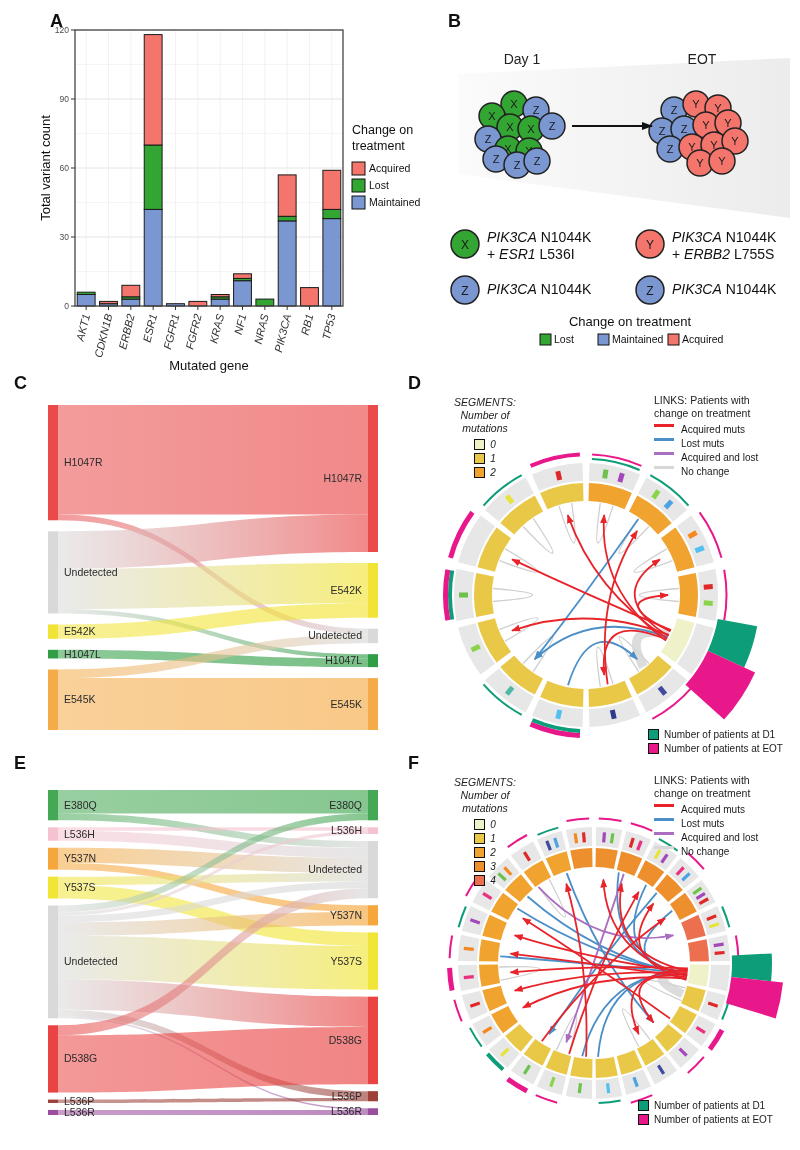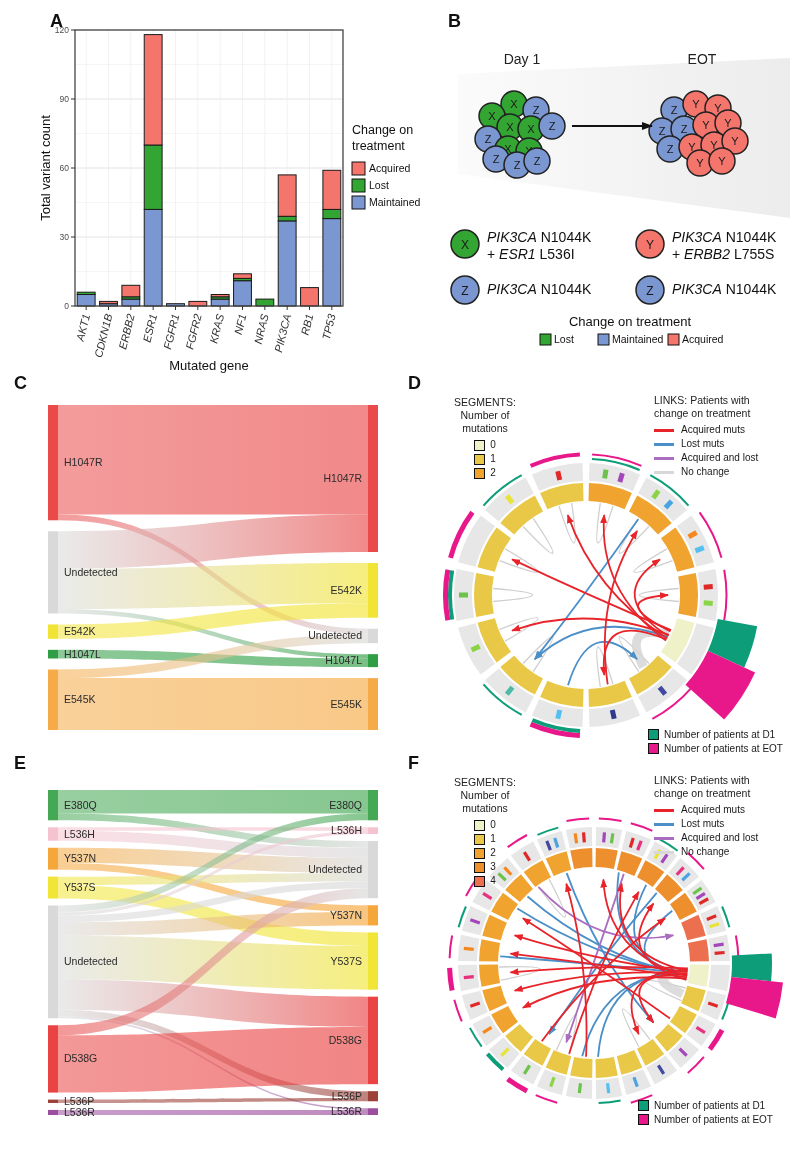--- a/index.html
+++ b/index.html
@@ -2,24 +2,24 @@
 <html><head>
 <meta charset="utf-8">
 <style>
   html,body{margin:0;padding:0;background:#fff;}
   .canvas{position:relative;width:800px;height:1150px;background:#ffffff;overflow:hidden;
           font-family:"Liberation Sans","DejaVu Sans",sans-serif;}
   .plabel{position:absolute;font-size:18px;font-weight:bold;color:#111;line-height:1;}
   svg{position:absolute;overflow:visible;}
   .legend{position:absolute;font-size:10px;color:#1a1a1a;line-height:1.25;}
   .ltitle{font-size:10.5px;color:#222;}
-  .lrow{display:flex;align-items:center;margin:1.5px 0;white-space:nowrap;}
+  .lrow{display:flex;align-items:flex-start;margin:1.5px 0;white-space:nowrap;}
   .swbox{width:9px;height:9px;border:1px solid #111;display:inline-block;margin-right:5px;flex:none;}
   .swline{width:20px;height:3px;display:inline-block;margin-right:7px;flex:none;}
-  .centered{text-align:center;}
+  .centered{text-align:center;font-style:italic;}
   .entries{display:inline-block;text-align:left;margin-top:2px;}
 </style>
 </head>
 <body>
 
 <div class="canvas">
 
   <div class="plabel" style="left:50px;top:12px;">A</div>
   <svg id="svgA" style="left:40px;top:18px;" width="420" height="358">
       <rect x="35" y="12" width="268" height="276" fill="#ffffff"></rect>

